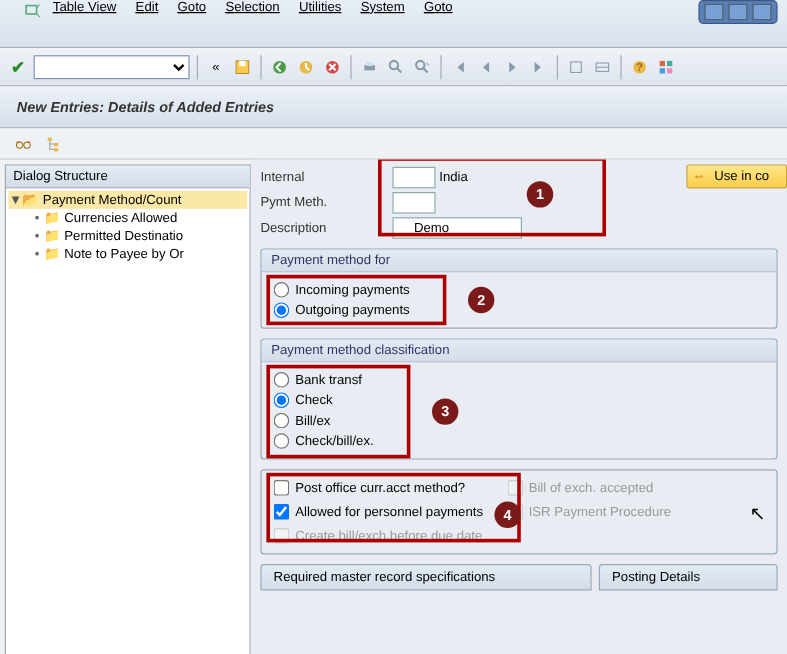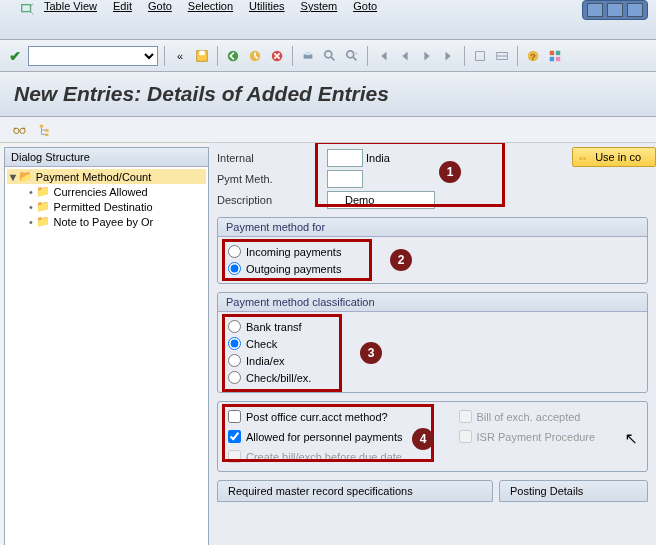--- a/index.html
+++ b/index.html
@@ -8,21 +8,21 @@
 .menubar .mi{padding:0 8px;cursor:default;text-decoration:underline}
 .menubar .mi:first-letter{text-decoration:underline}
 .winbtns{position:absolute;top:0;right:8px;background:#5b7fb3;border:1px solid #3a5a8a;border-radius:4px;padding:2px 4px;display:flex;gap:4px}
 .winbtns span{width:16px;height:14px;background:#7aa0d4;border:1px solid #456;display:inline-block}
 .toolbar{background:linear-gradient(#f0f3f7,#dde5ee);height:32px;display:flex;align-items:center;padding:0 6px;border-bottom:1px solid #aab;gap:4px}
 .tb-ico{width:18px;height:18px;display:inline-flex;align-items:center;justify-content:center;border:1px solid transparent;border-radius:2px;cursor:default}
 .tb-check{color:#2a8a2a;font-size:14px;font-weight:bold}
 .tb-combo{width:130px;height:20px;border:1px solid #7a93b8;background:#fff}
 .tb-sep{width:1px;height:20px;background:#aab;margin:0 2px}
 .title{background:linear-gradient(#edf1f6,#d5dfeb);padding:10px 14px;border-bottom:1px solid #aab}
-.title h1{font-size:21px;font-style:italic;font-weight:bold;color:#333}
+.title h1{font-size:12px;font-style:italic;font-weight:bold;color:#333}
 .subtb{background:#eef2f7;height:26px;display:flex;align-items:center;padding:0 10px;gap:8px;border-bottom:1px solid #ccc}
 .body{display:flex;height:calc(545px - 24px - 32px - 40px - 26px)}
 .tree{width:205px;background:#fff;border:1px solid #9ab;margin:4px 0 4px 4px;overflow:hidden}
 .tree-hdr{background:linear-gradient(#e5ecf4,#d2dce8);padding:3px 6px;border-bottom:1px solid #aac;font-size:11px}
 .tree-body{padding:2px}
 .tn{display:flex;align-items:center;padding:1px 0;white-space:nowrap}
 .tn .tw{width:12px;text-align:center;color:#555}
 .tn .fold{color:#e6b84a;margin-right:3px}
 .tn.sel{background:#fbe8a6}
 .tn .dot{margin:0 4px;color:#666}
@@ -31,21 +31,21 @@
 .lbl{width:110px;color:#333}
 .inp{border:1px solid #8aa;background:#fff;height:18px;padding:0 17px}
 .group{border:1px solid #9ab;border-radius:3px;margin:8px 0;background:#e9edf3}
 .group-hd{background:linear-gradient(#e3eaf3,#d4dde9);padding:3px 8px;border-bottom:1px solid #aac;border-radius:3px 3px 0 0;color:#336}
 .group-bd{padding:6px 10px}
 .opt{display:flex;align-items:center;padding:2px 0}
 .opt input{margin-right:5px}
 .redbox{position:absolute;border:3px solid #a00;pointer-events:none}
 .badge{position:absolute;width:22px;height:22px;border-radius:50%;background:#7b1a1a;color:#fff;display:flex;align-items:center;justify-content:center;font-weight:bold;font-size:12px;z-index:10}
 .usebtn{position:absolute;right:0;top:4px;background:linear-gradient(#ffe78a,#f9cf4a);border:1px solid #c9a030;padding:3px 14px 3px 22px;border-radius:2px}
-.chk3{display:flex;gap:56px}
+.chk3{display:flex;gap:20px}
 .chkcol{display:flex;flex-direction:column;gap:3px}
 .dim{color:#999}
 .tabbar{display:flex;gap:6px;margin-top:4px}
 .tab{background:linear-gradient(#e3eaf3,#d4dde9);border:1px solid #9ab;border-radius:3px 3px 0 0;padding:4px 10px;flex:1}
 .cursor{position:absolute;right:18px;bottom:118px;font-size:16px;color:#000}
 svg{width:14px;height:14px}
 </style>
 </head>
 <body>
 
@@ -258,21 +258,21 @@
         <div class="opt">
             <input type="radio" style="">
             <span>Bank transf</span>
           </div>
         <div class="opt">
             <input type="radio" checked="" style="">
             <span>Check</span>
           </div>
         <div class="opt">
             <input type="radio" style="">
-            <span>India/ex</span>
+            <span>Bill/ex</span>
           </div>
         <div class="opt">
             <input type="radio" style="">
             <span>Check/bill/ex.</span>
           </div>
         <div class="redbox" style="left:4px;top:2px;width:120px;height:78px"></div>
         <div class="badge" style="left:142px;top:30px">3</div>
       </div>
     </div>
 

